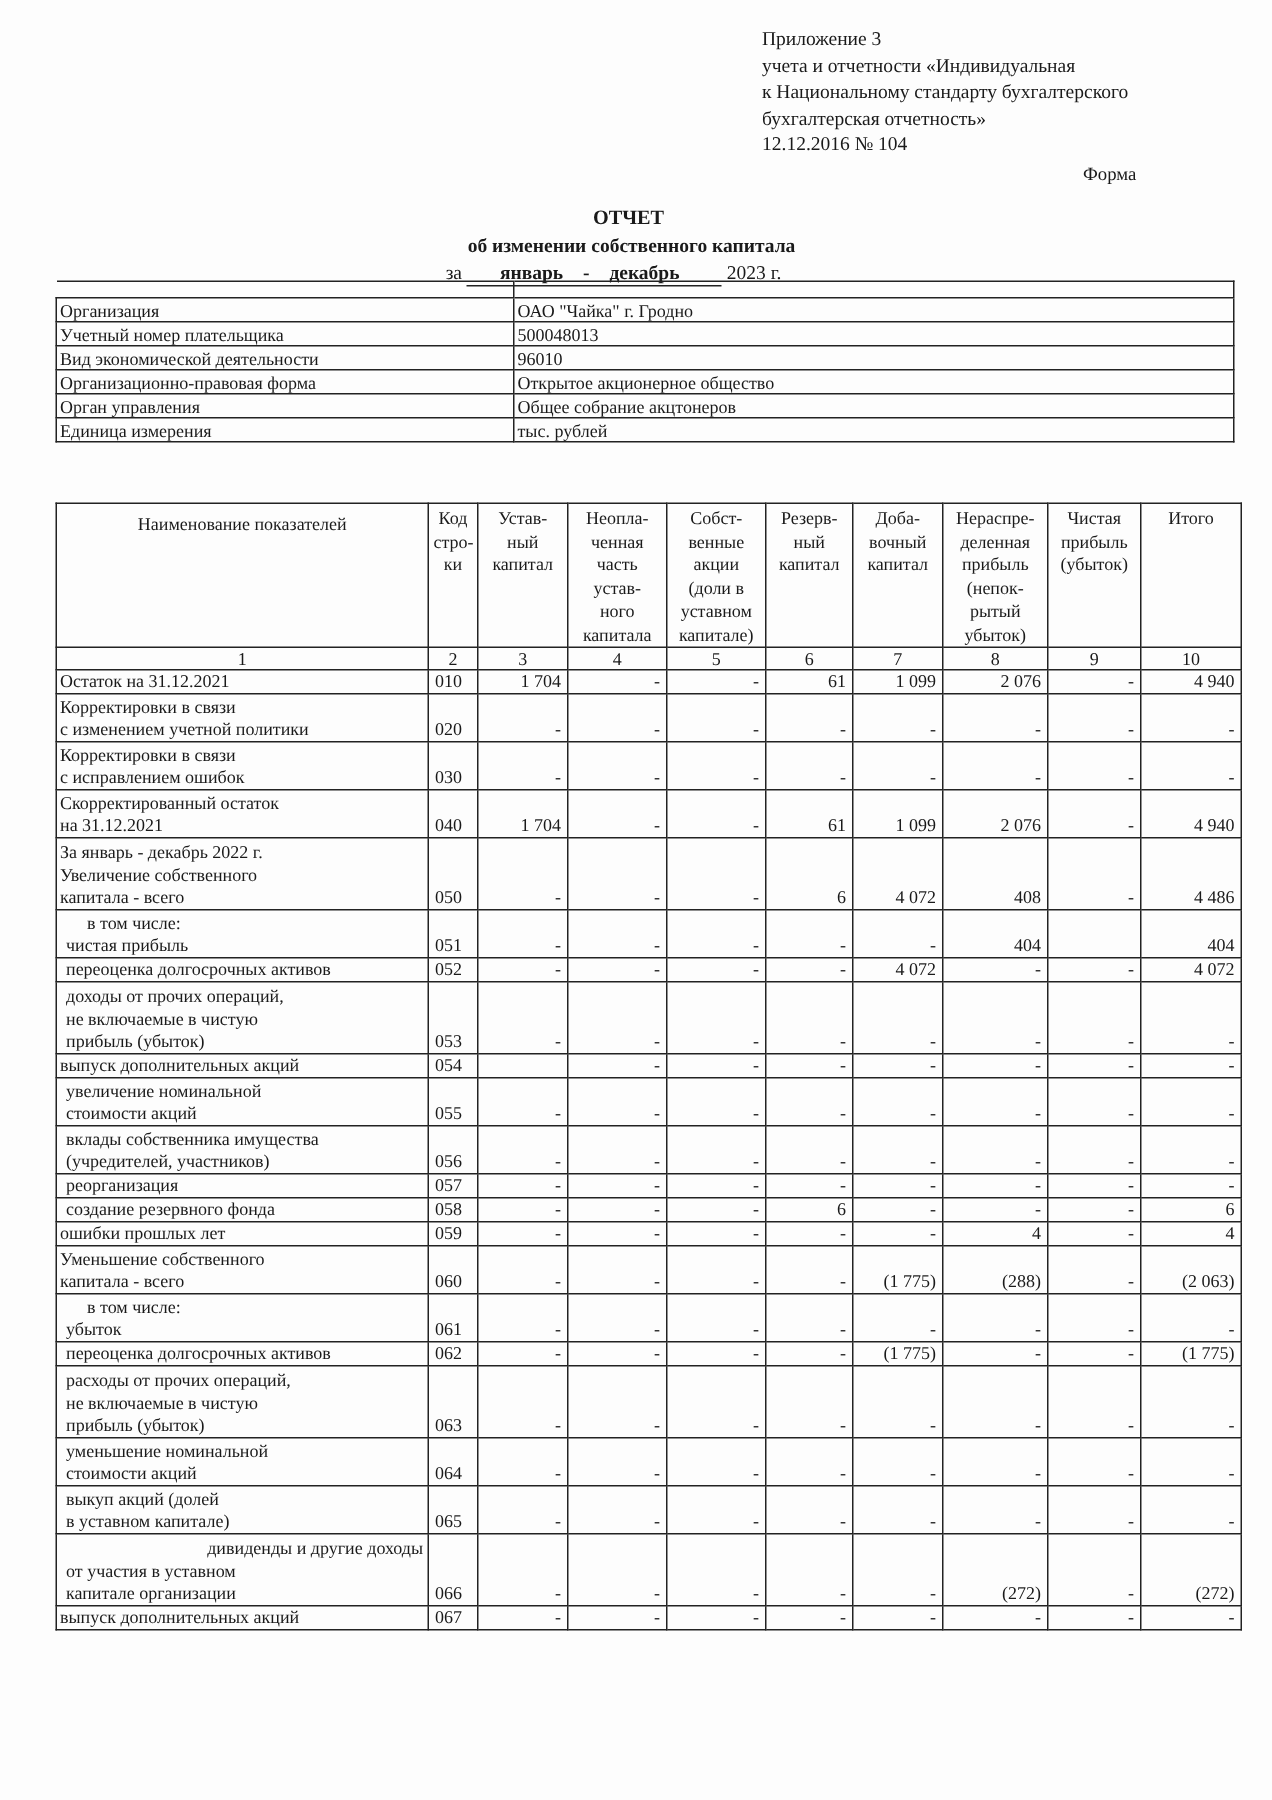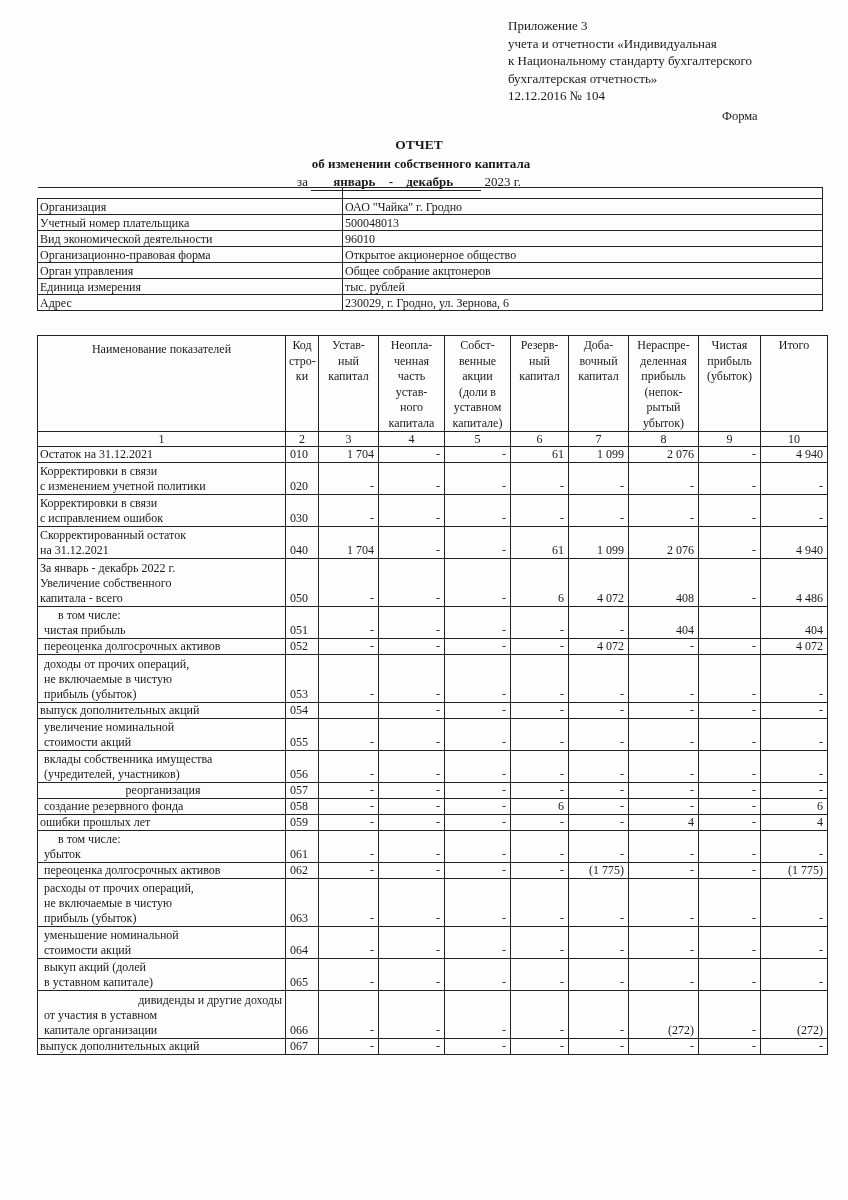--- a/index.html
+++ b/index.html
@@ -111,24 +111,20 @@
     <td>Открытое акционерное общество</td>
   </tr>
   <tr>
     <td class="lbl">Орган управления</td>
     <td>Общее собрание акцтонеров</td>
   </tr>
   <tr>
     <td class="lbl">Единица измерения</td>
     <td>тыс. рублей</td>
   </tr>
-  <tr>
-    <td class="lbl">Адрес</td>
-    <td>230029, г. Гродно, ул. Зернова, 6</td>
-  </tr>
 </tbody>
   </table>
 
 <table class="main" id="main-table">
   <colgroup>
     <col style="width:248px">
       <col style="width:33px">
       <col style="width:60px">
       <col style="width:66px">
     <col style="width:66px">
@@ -369,21 +365,21 @@
         <td class="v">-</td>
         <td class="v">-</td>
         <td class="v">-</td>
         <td class="v">-</td>
         <td class="v">-</td>
         <td class="v">-</td>
         <td class="v">-</td>
       </tr>
       <tr style="height: 16px;">
         <td class="name">
-          <span class="ml" style="padding-left: 4px; text-align: center;">реорганизация</span>
+          <span class="ml" style="padding-left: 4px;">реорганизация</span>
         </td>
         <td class="code">057</td>
         <td class="v">-</td>
         <td class="v">-</td>
         <td class="v">-</td>
         <td class="v">-</td>
         <td class="v">-</td>
         <td class="v">-</td>
         <td class="v">-</td>
         <td class="v">-</td>
@@ -408,20 +404,35 @@
         </td>
         <td class="code">059</td>
         <td class="v">-</td>
         <td class="v">-</td>
         <td class="v">-</td>
         <td class="v">-</td>
         <td class="v">-</td>
         <td class="v">4</td>
         <td class="v">-</td>
         <td class="v">4</td>
+      </tr>
+      <tr style="height: 32px;">
+        <td class="name">
+          <span class="ml">Уменьшение собственного</span>
+          <span class="ml">капитала - всего</span>
+        </td>
+        <td class="code">060</td>
+        <td class="v">-</td>
+        <td class="v">-</td>
+        <td class="v">-</td>
+        <td class="v">-</td>
+        <td class="v">(1 775)</td>
+        <td class="v">(288)</td>
+        <td class="v">-</td>
+        <td class="v">(2 063)</td>
       </tr>
       <tr style="height: 32px;">
         <td class="name">
           <span class="ml" style="padding-left: 18px;">в том числе:</span>
           <span class="ml" style="padding-left: 4px;">убыток</span>
         </td>
         <td class="code">061</td>
         <td class="v">-</td>
         <td class="v">-</td>
         <td class="v">-</td>

